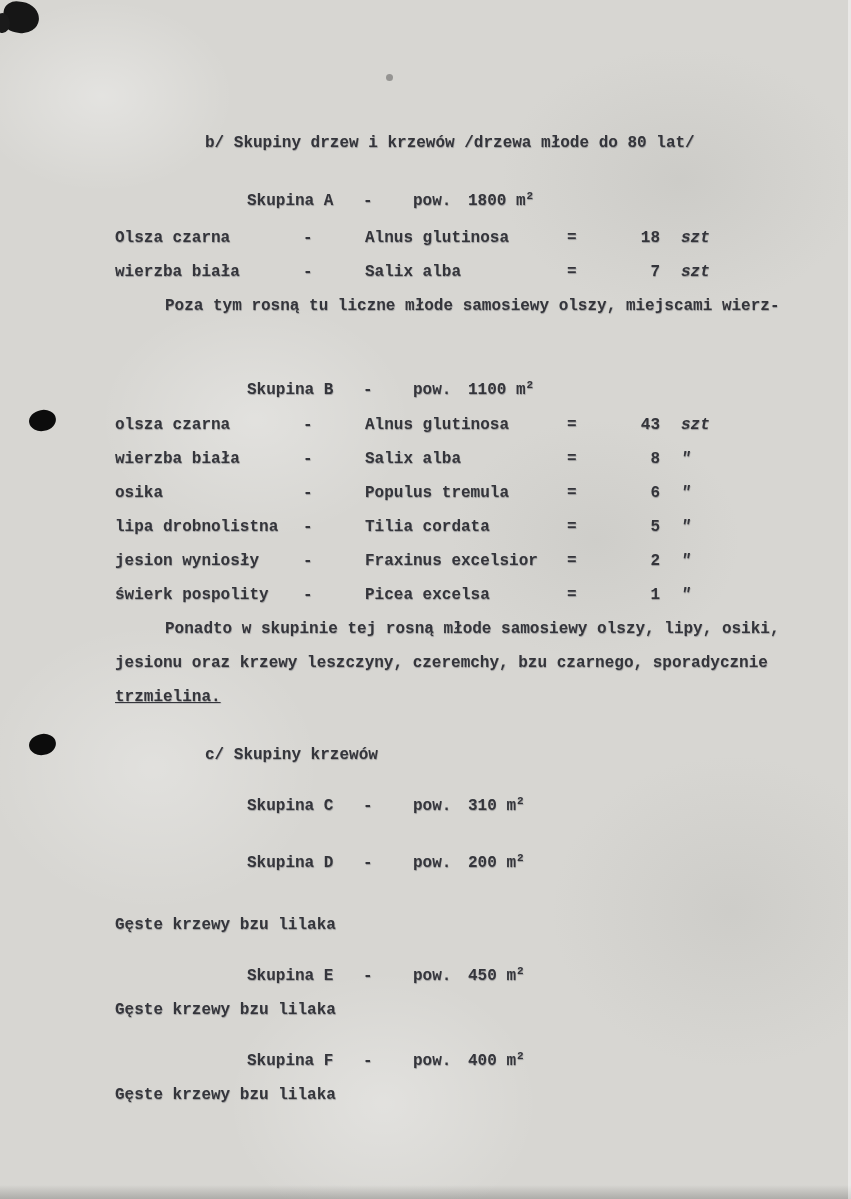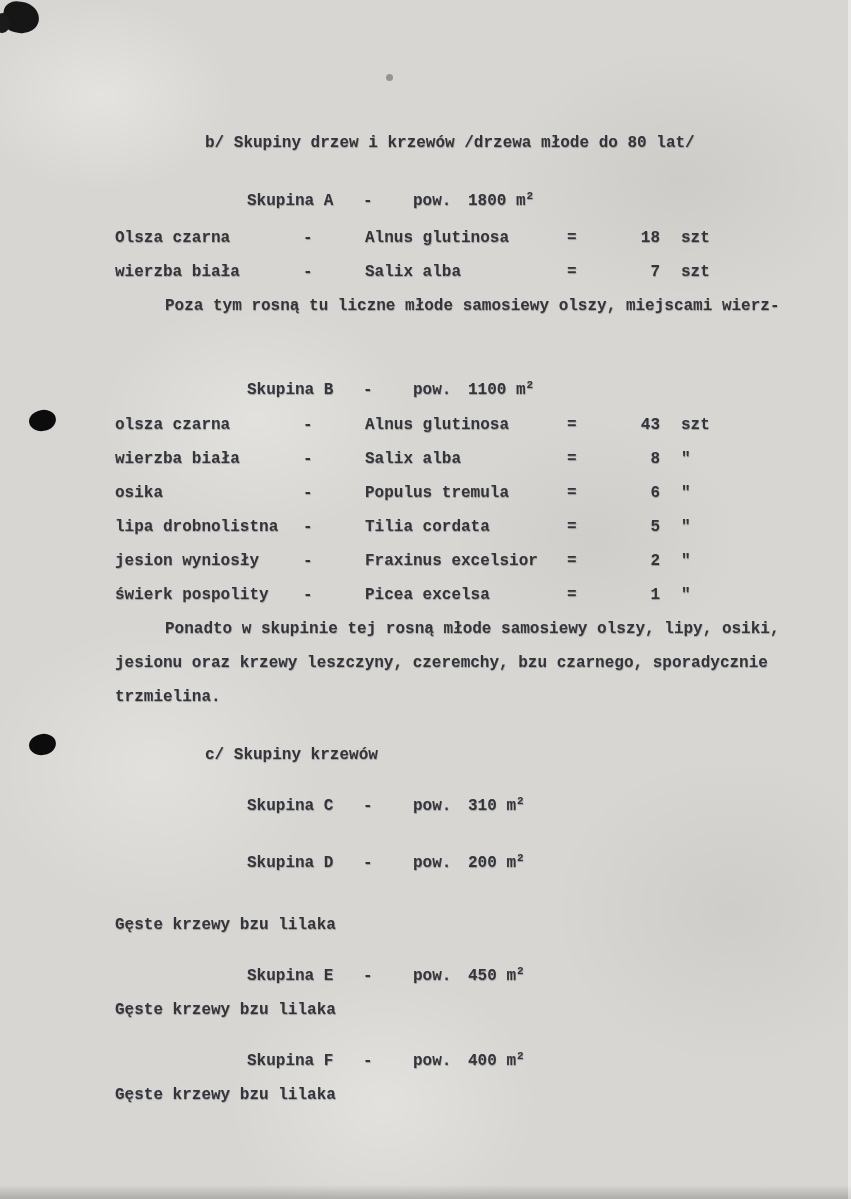--- a/index.html
+++ b/index.html
@@ -28,21 +28,21 @@
       radial-gradient(260px 220px at 45% 92%, rgba(255,255,255,.28), rgba(255,255,255,0) 60%);
   }
   .line { position: absolute; white-space: pre; }
   .trow { position: absolute; left: 0; width: 100%; height: 22px; }
   .trow > span { position: absolute; white-space: pre; }
   .c1 { left: 115px; text-align: center; }
   .c2 { left: 303px; }
   .c3 { left: 365px; }
   .c4 { left: 567px; }
   .c5 { left: 598px; width: 62px; text-align: right; }
-  .c6 { left: 681px; }
+  .c6 { left: 681px; font-style: italic; }
   .skupina { position: absolute; left: 0; width: 100%; height: 22px; }
   .skupina > span { position: absolute; white-space: pre; }
   .sk-title { left: 247px; }
   .sk-dash  { left: 363px; }
   .sk-pow   { left: 413px; }
   .sk-area  { left: 468px; }
   .sup { font-size: 11px; position: relative; top: -6px; left: 1px; }
   .punch {
     position: absolute;
     width: 27px; height: 21px;
@@ -177,21 +177,21 @@
     <span class="c1">świerk pospolity</span>
     <span class="c2">-</span>
     <span class="c3">Picea excelsa</span>
     <span class="c4">=</span>
     <span class="c5">1</span>
     <span class="c6">"</span>
   </div>
 
   <div class="line" style="left:165px; top:620px;">Ponadto w skupinie tej rosną młode samosiewy olszy, lipy, osiki,</div>
   <div class="line" style="left:115px; top:654px;">jesionu oraz krzewy leszczyny, czeremchy, bzu czarnego, sporadycznie</div>
-  <div class="line" style="left:115px; top:688px;">trzmielina.</div>
+  <div class="line" style="left:115px; top:688px;text-decoration:underline;">trzmielina.</div>
 
   <div class="line" style="left:205px; top:746px;">c/ Skupiny krzewów</div>
 
   <div class="skupina" style="top:797px;">
     <span class="sk-title">Skupina C</span>
     <span class="sk-dash">-</span>
     <span class="sk-pow">pow.</span>
     <span class="sk-area"><span>310 m</span><span class="sup">2</span></span>
   </div>
 

